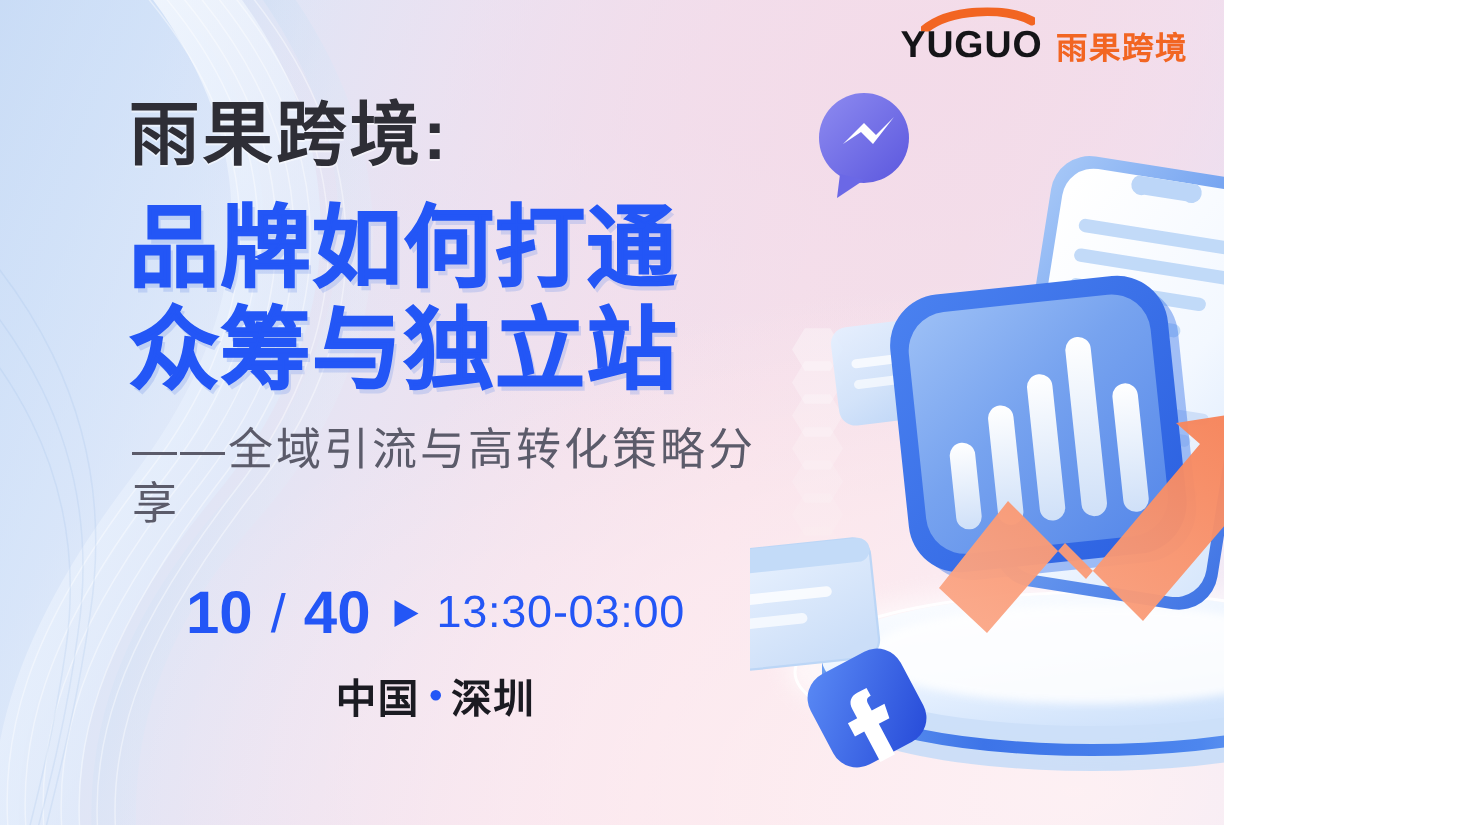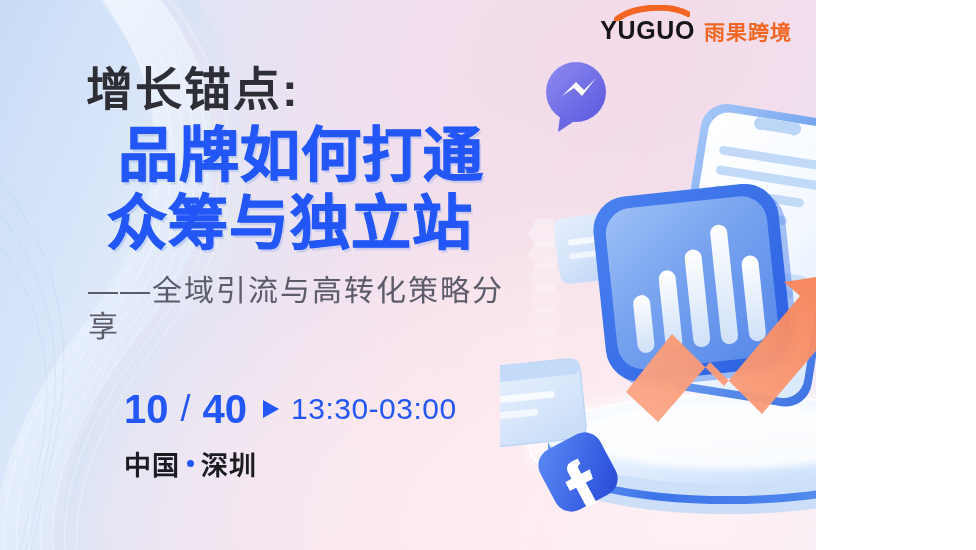--- a/index.html
+++ b/index.html
@@ -52,38 +52,38 @@
   .copy{position:absolute;left:86px;top:64px;width:430px;}
   .t-line1{
     font-size:47px;font-weight:bold;color:#2e2e36;letter-spacing:2px;line-height:1.12;
     text-shadow:0 1px 0 rgba(255,255,255,.5);
   }
   .t-line2,.t-line3{
     font-size:60px;font-weight:bold;color:#2356F6;letter-spacing:1px;line-height:1.1;
     -webkit-text-stroke:1px #2356F6;
     text-shadow:2px 3px 0 rgba(120,150,235,.28);
   }
-  .t-line2{margin-top:6px;text-align:center;}
-  .t-line3{margin-top:2px;margin-left:21px;}
+  .t-line2{margin-top:16px;}
+  .t-line3{margin-top:2px;}
   .t-sub{
     margin-top:16px;margin-left:2px;
     font-size:30px;color:#5b5b6a;letter-spacing:2px;line-height:1.2;
   }
 
   
   .datewrap{position:absolute;left:124px;top:388px;}
   .daterow{display:flex;align-items:center;gap:10px;justify-content:flex-end;}
   .d-date{font-size:40px;font-weight:bold;color:#2356F6;letter-spacing:0px;line-height:1;}
   .d-slash{font-size:36px;color:#2356F6;font-weight:300;margin:0 2px;}
   .tri{
     width:0;height:0;border-top:9px solid transparent;border-bottom:9px solid transparent;
     border-left:16px solid #2356F6;margin:0 2px 0 6px;
   }
   .d-time{font-size:30px;color:#2356F6;letter-spacing:.5px;line-height:1;}
-  .loc{margin-top:14px;display:flex;align-items:center;gap:7px;}
+  .loc{margin-top:14px;display:flex;align-items:center;gap:7px;justify-content:center;}
   .loc-txt{font-size:27px;font-weight:bold;color:#1b1b22;letter-spacing:1px;}
   .loc-dot{width:7px;height:7px;border-radius:50%;background:#2356F6;display:inline-block;}
 
   
   .art{position:absolute;left:500px;top:0;width:476px;height:550px;pointer-events:none;}
   .art svg{display:block;}
 </style>
 </head>
 <body>
 
@@ -143,21 +143,21 @@
     <div class="logo-mark">
       <svg class="logo-arc" width="76" height="16" viewBox="0 0 76 16" fill="none">
         <path d="M2 15 C 18 1, 56 -1, 74 9" stroke="#F26522" stroke-width="6" stroke-linecap="round" fill="none"></path>
       </svg>
       <span class="logo-word">YUGUO</span>
     </div>
     <span class="logo-cn">雨果跨境</span>
   </div>
 
   <div class="copy">
-    <div class="t-line1">增长锚点:</div>
+    <div class="t-line1">雨果跨境:</div>
     <div class="t-line2">品牌如何打通</div>
     <div class="t-line3">众筹与独立站</div>
     <div class="t-sub">——全域引流与高转化策略分享</div>
   </div>
 
   <div class="datewrap">
     <div class="daterow">
       <span class="d-date">10</span>
       <span class="d-slash">/</span>
       <span class="d-date">40</span>

